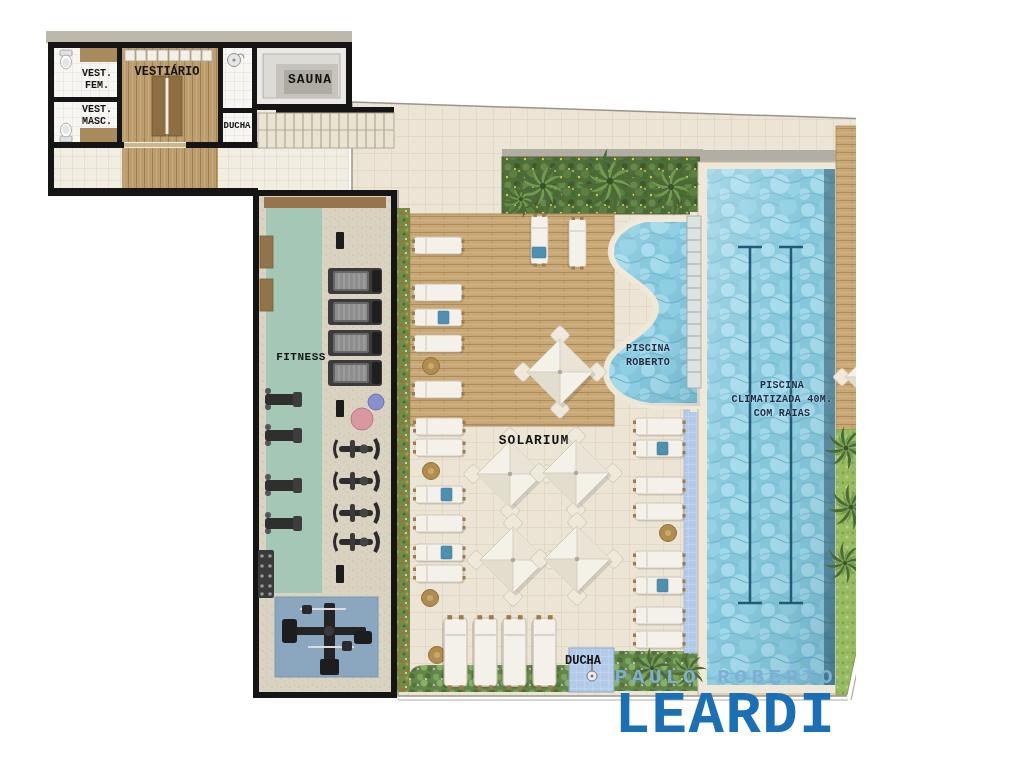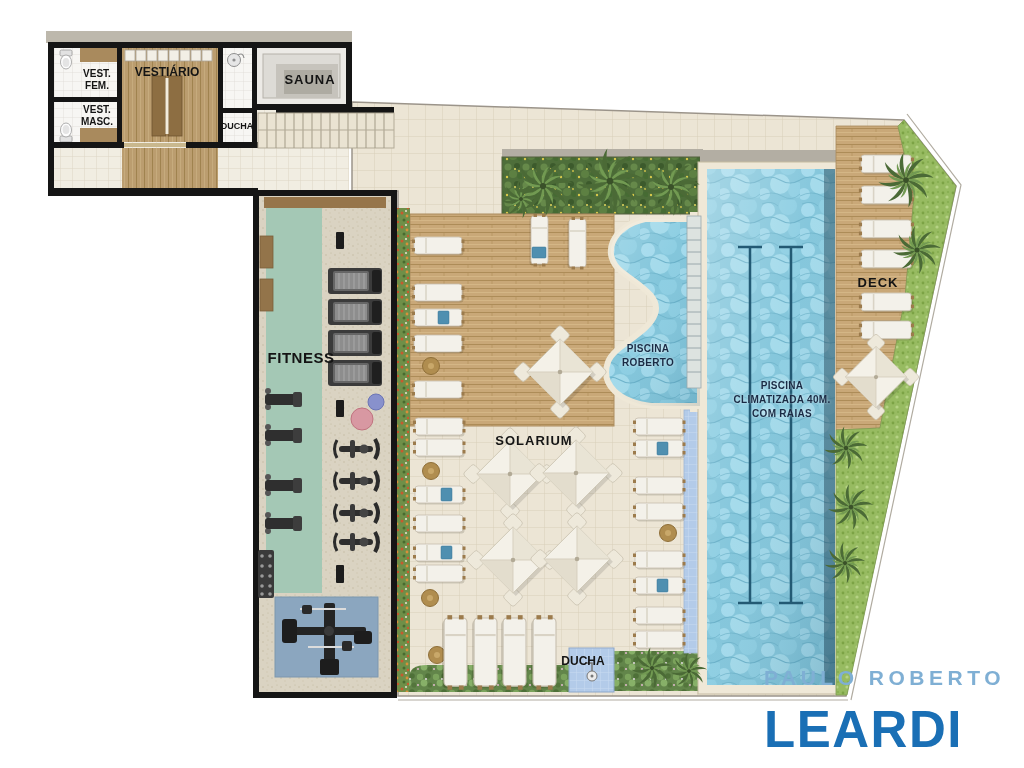--- a/index.html
+++ b/index.html
@@ -1,31 +1,31 @@
 <!DOCTYPE html>
 <html style="--label: #141414; --pool_label: #1a2b45; --logo_light: #7fafd4; --logo_dark: #1a6fb5; --wall: #151515; --tile: #ece5d5; --wood: #c9a878; --water: #7fc4da; --grass: #97bb61; --fitness_mat: #a4c8b5; --gym_mat: #8ba6bf; --ducha_tile: #b3cbe9;"><head>
 <meta charset="utf-8">
 <style>
   html,body{margin:0;padding:0;background:#fff;}
-  #stage{position:relative;width:1024px;height:768px;background:#ffffff;overflow:hidden;
-         font-family:Liberation Sans, sans-serif;}
+  #stage{position:relative;width:856px;height:768px;background:#ffffff;overflow:hidden;
+         font-family:Liberation Mono, monospace;}
   #plan-svg{position:absolute;left:0;top:0;}
   .lbl{position:absolute;transform:translate(-50%,-50%);font-weight:bold;color:var(--label,#141414);
        white-space:nowrap;text-align:center;z-index:5;}
   .ln{display:block;}
   .s9{font-size:9px;}
   .s10{font-size:10px;line-height:11.5px;}
   .s11{font-size:12px;}
-  .s12{font-size:15px;letter-spacing:.5px;}
+  .s12{font-size:11px;letter-spacing:.5px;}
   .s13{font-size:13px;letter-spacing:1px;}
   .pool{color:var(--pool_label,#1a2b45);font-size:10px;line-height:14px;letter-spacing:.3px;
         text-shadow:0 0 3px rgba(255,255,255,.7);}
   .logo{position:absolute;right:18px;top:666px;text-align:left;z-index:6;}
   .logo-top{font-size:21px;font-weight:bold;letter-spacing:4.5px;color:var(--logo_light,#7fafd4);margin-right:1px;}
-  .logo-name{font-size:51px;font-weight:bold;letter-spacing:1.5px;color:var(--logo_dark,#1a6fb5);line-height:.95;margin-top:16px;}
+  .logo-name{font-size:59px;font-weight:bold;letter-spacing:1.5px;color:var(--logo_dark,#1a6fb5);line-height:.95;margin-top:0px;}
 </style>
 </head>
 <body>
 
 <div id="stage">
 
 <svg id="plan-svg" width="1024" height="768" viewBox="0 0 1024 768">
 <defs>
   <pattern id="tile" width="17" height="17" patternUnits="userSpaceOnUse">
     <rect width="17" height="17" fill="#ece5d5"></rect>

